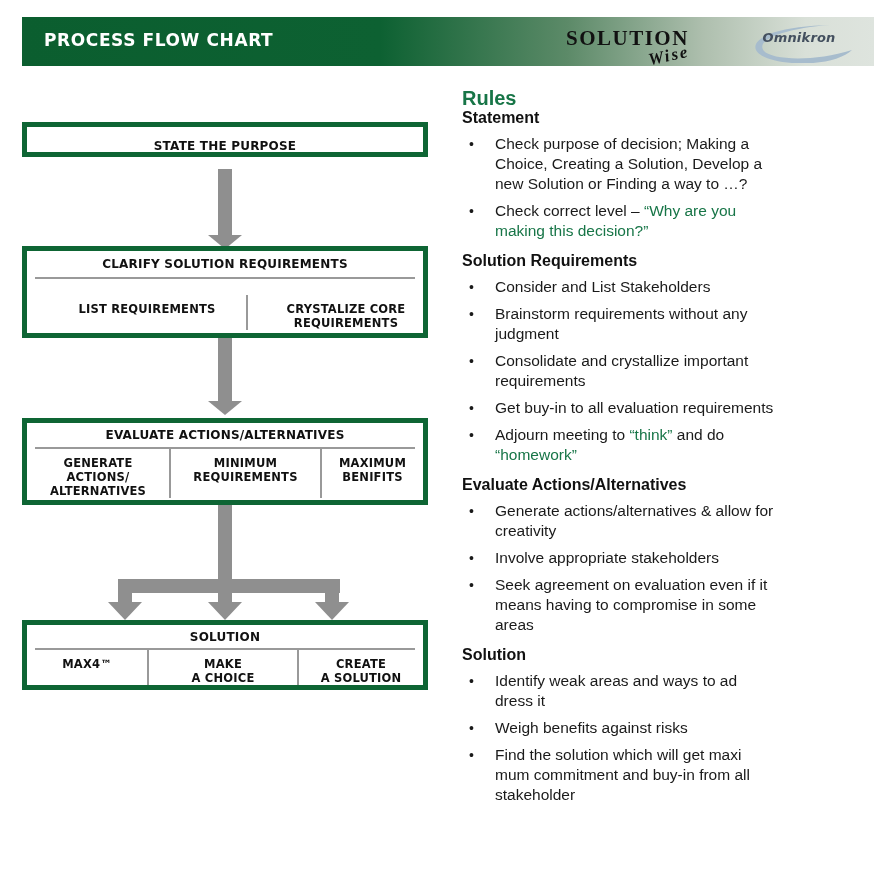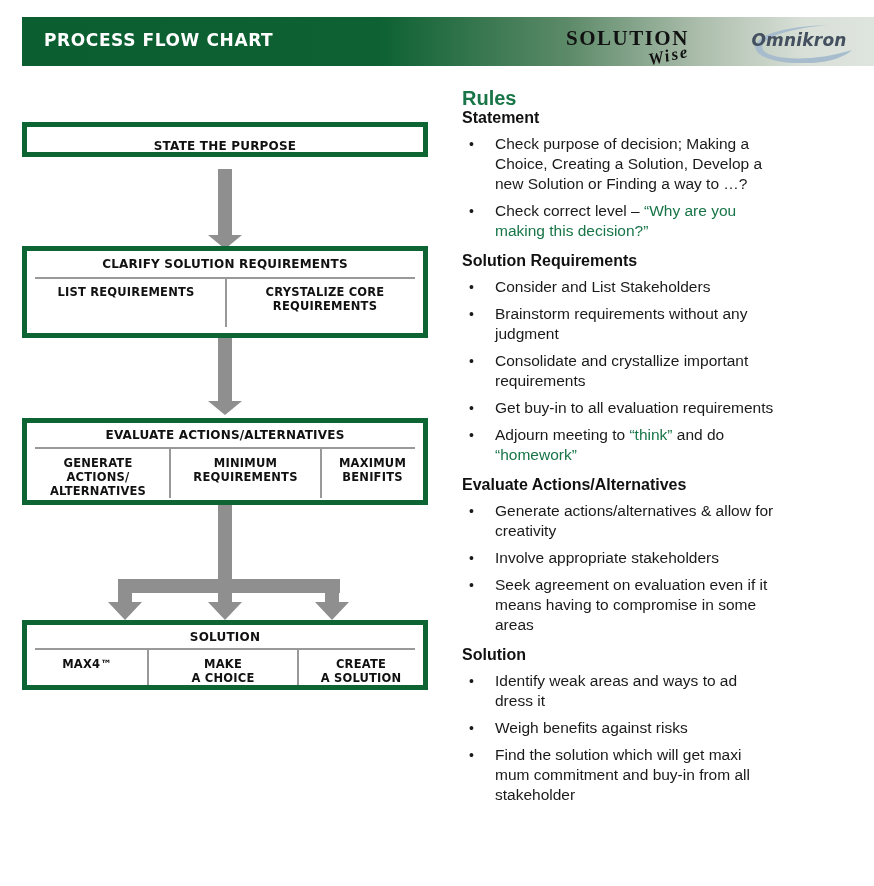--- a/index.html
+++ b/index.html
@@ -20,39 +20,39 @@
   .banner-title{position:absolute;left:22px;top:13px;color:#ffffff;
     font-family:"DejaVu Sans",sans-serif;font-weight:bold;font-size:17px;letter-spacing:.6px;}
   .logo-sw{position:absolute;left:544px;top:9px;width:160px;height:40px;color:#111;}
   .sw-line1{display:block;font-family:"Liberation Serif",serif;font-weight:bold;font-size:21px;letter-spacing:1.5px;}
   .sw-line2{display:block;font-family:"Liberation Serif",serif;font-weight:bold;font-style:italic;
     font-size:17px;letter-spacing:2px;transform:rotate(-12deg);margin:-7px 0 0 82px;width:60px;}
   .logo-om{position:absolute;left:708px;top:4px;width:138px;height:42px;}
   .om-swoosh{position:absolute;left:0;top:0;width:138px;height:42px;}
   .om-text{position:absolute;left:14px;top:9px;width:110px;text-align:center;
     font-family:"DejaVu Sans",sans-serif;font-weight:bold;font-style:italic;
-    font-size:17px;color:var(--om-text);letter-spacing:.2px;}
+    font-size:13px;color:var(--om-text);letter-spacing:.2px;}
 
   
   .fbox{position:absolute;background:#ffffff;border:5px solid var(--brand-green);}
   .ftitle{display:flex;align-items:center;justify-content:center;
     font-family:"DejaVu Sans",sans-serif;font-weight:bold;font-size:12px;letter-spacing:.2px;color:#111;}
   .fdiv{position:absolute;left:8px;right:8px;height:2px;background:var(--divider-gray);}
   .fcols{position:absolute;left:0;right:0;bottom:6px;display:grid;}
   .fcell{text-align:center;padding-top:7px;white-space:pre-line;
     font-family:"DejaVu Sans",sans-serif;font-weight:bold;font-size:11.5px;line-height:14px;
     letter-spacing:.2px;color:#111;border-left:2px solid var(--divider-gray);}
   .fcell:first-child{border-left:none;}
 
   #box1{left:22px;top:122px;width:406px;height:35px;}
   #box1 .ftitle{height:37px;}
   #box2{left:22px;top:246px;width:406px;height:92px;}
   #box2 .ftitle{height:26px;}
   #box2 .fdiv{top:26px;}
-  #box2 .fcols{top:27px;grid-template-columns:198px 198px;}
+  #box2 .fcols{top:44px;grid-template-columns:198px 198px;padding-left:21px;}
   #box3{left:22px;top:418px;width:406px;height:87px;}
   #box3 .ftitle{height:24px;}
   #box3 .fdiv{top:24px;}
   #box3 .fcols{top:26px;grid-template-columns:142px 151px 103px;}
   #box4{left:22px;top:620px;width:406px;height:70px;}
   #box4 .ftitle{height:23px;}
   #box4 .fdiv{top:23px;}
   #box4 .fcols{top:25px;grid-template-columns:120px 150px 126px;}
 
   .astem{position:absolute;width:14px;background:var(--arrow-gray);}

